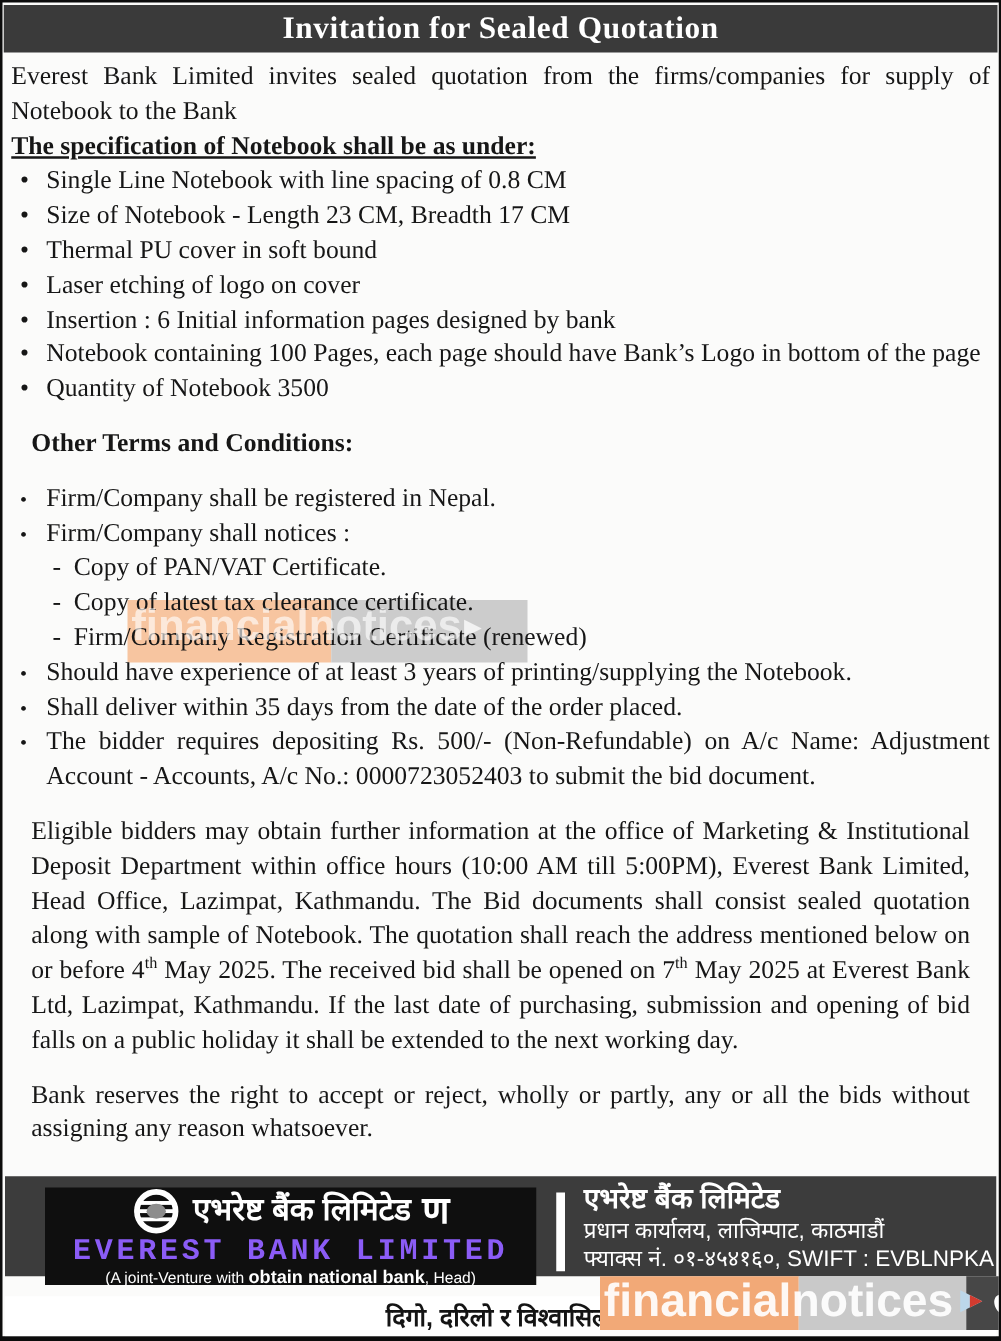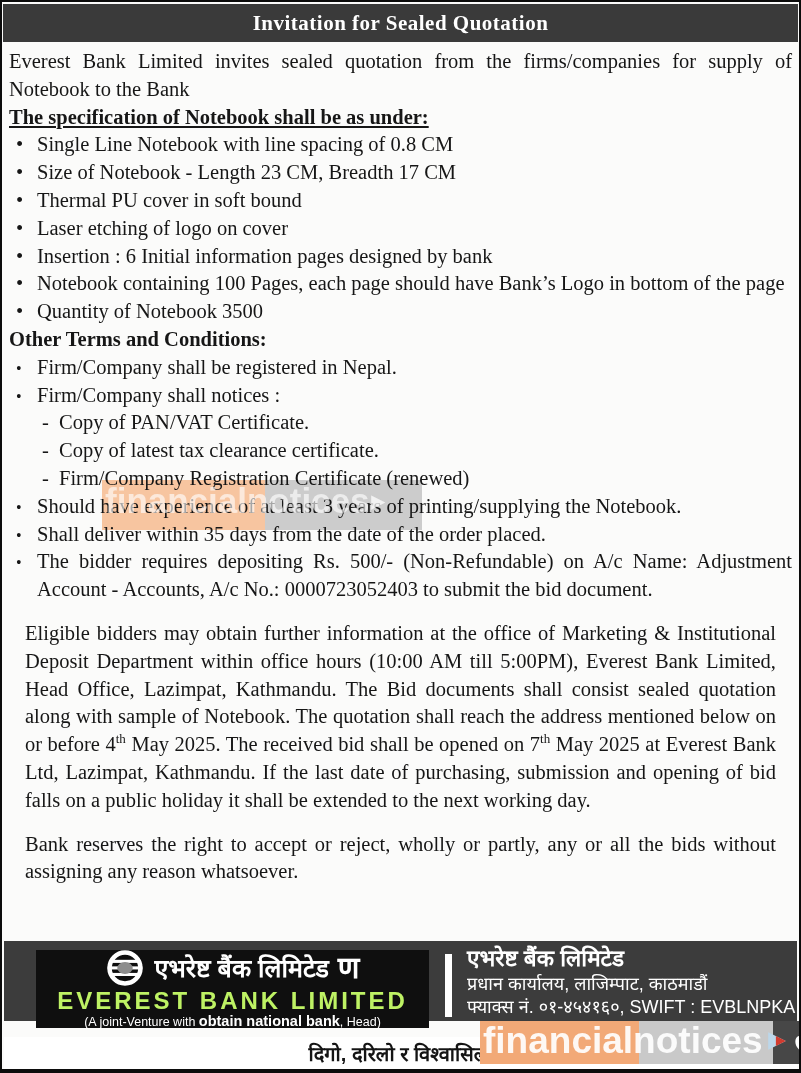--- a/index.html
+++ b/index.html
@@ -9,34 +9,34 @@
     border:2px solid #0c0c0c;border-bottom-width:4px;
     font-family:"Liberation Serif", serif;color:#161616;
     overflow:hidden;
   }
   
   .header-bar{
     margin:2px 1px;height:38px;background:#3a3a3a;
     display:flex;align-items:center;justify-content:center;
   }
   .header-bar span{
-    color:#fff;font-weight:bold;font-size:21px;letter-spacing:.5px;
+    color:#fff;font-weight:bold;font-size:25px;letter-spacing:.5px;
     font-family:"Liberation Serif", serif;
   }
   
   .content{
     position:relative;z-index:1;
     padding:4px 7px 0 7px;
     font-size:20.5px;line-height:27.8px;text-align:justify;
   }
   .intro{margin:0;}
   .spec-heading{
     margin:0;font-size:20.5px;font-weight:bold;text-decoration:underline;
   }
-  .terms-heading{margin:0;font-size:20.5px;font-weight:bold;}
+  .terms-heading{margin:16px;font-size:20.5px;font-weight:bold;}
   .li{position:relative;padding-left:28px;text-align:justify;}
   .li .b{position:absolute;left:7px;top:0;}
   .terms .b{font-size:16px;top:1px;}
   .sub{position:relative;padding-left:50px;text-align:left;}
   .sub .d{position:absolute;left:33px;top:0;}
   .para{margin:16px;text-align:justify;}
   sup{font-size:13px;line-height:0;vertical-align:super;}
   
   .mid-wm-bg{position:absolute;left:100px;top:478px;width:320px;height:50px;display:flex;z-index:0;}
   .mid-wm-bg .o{width:163px;background:#f7c5a0;}
@@ -49,21 +49,21 @@
   .mid-wm-text .tri{font-size:17px;margin-left:2px;color:rgba(255,255,255,.75);}
   
   .footer-band{position:absolute;left:2px;right:2px;top:939px;height:80px;background:#3c3c3c;z-index:1;}
   .logo-box{
     position:absolute;left:32px;top:9px;width:393px;height:78px;background:#0f0f0f;z-index:3;
     display:flex;flex-direction:column;align-items:center;justify-content:center;
   }
   .logo-row1{display:flex;align-items:center;gap:9px;color:#fff;}
   .logo-dev{font-weight:bold;font-size:25px;line-height:27px;font-family:"Liberation Sans", sans-serif;}
   .pnb-glyph{font-weight:bold;font-size:30px;line-height:28px;font-family:"Liberation Sans", sans-serif;}
-  .logo-row2{color:#bef264;font-family:Liberation Sans, sans-serif;font-weight:bold;font-size:24px;letter-spacing:3px;line-height:26px;}
+  .logo-row2{color:#8b5cf6;font-family:Liberation Mono, monospace;font-weight:bold;font-size:24px;letter-spacing:3px;line-height:26px;}
   .logo-row3{color:#fff;font-family:"Liberation Sans", sans-serif;font-size:12.5px;line-height:15px;}
   .logo-row3 .pnb-bold{font-weight:bold;font-size:14.5px;}
   .v-divider{position:absolute;left:441px;top:13px;width:7px;height:63px;background:#fff;z-index:3;}
   .address{position:absolute;left:463px;top:4px;color:#fff;font-family:"Liberation Sans", sans-serif;z-index:3;}
   .addr-name{font-weight:bold;font-size:22.5px;line-height:28px;}
   .addr-line{font-size:18px;line-height:22.5px;}
   
   .tagline-strip{
     position:absolute;left:2px;right:2px;top:1035px;height:32px;background:#ffffff;z-index:1;
     display:flex;align-items:center;justify-content:center;

